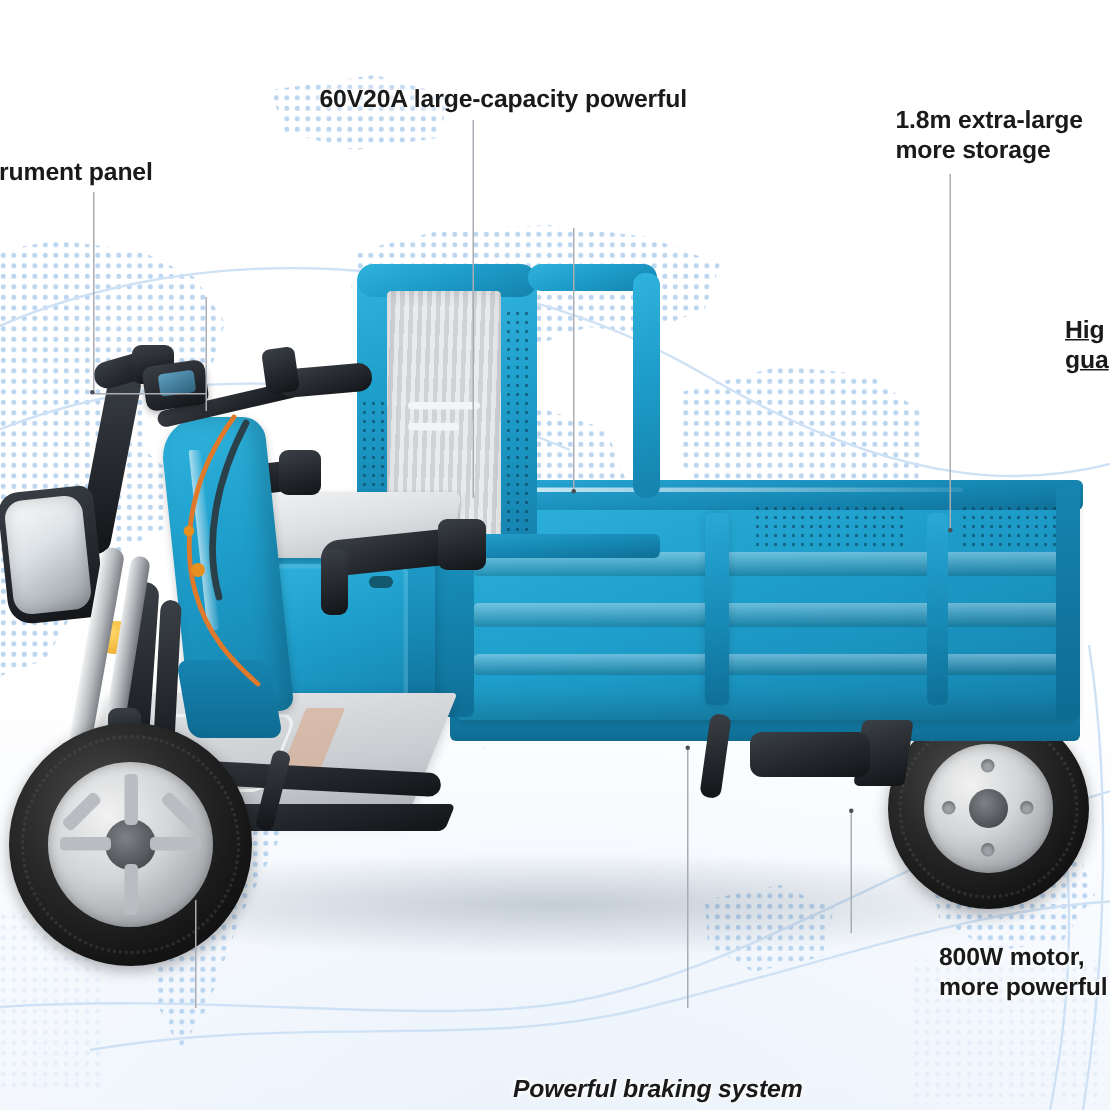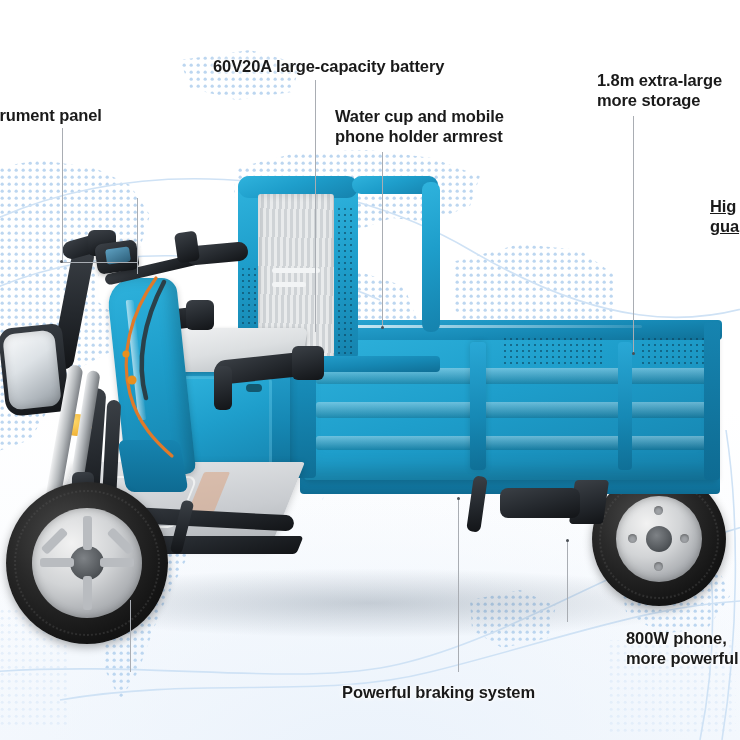--- a/index.html
+++ b/index.html
@@ -301,30 +301,28 @@
 
   <div class="leader v" style="left:458px;top:498px;height:174px;"></div>
   <div class="leader-dot" style="left:457px;top:497px;"></div>
 
   <div class="leader v" style="left:567px;top:540px;height:82px;"></div>
   <div class="leader-dot" style="left:566px;top:539px;"></div>
 
   <div class="callout" style="left:-6px;top:105px;">trument panel</div>
 
 
-  <div class="callout" style="left:213px;top:56px;">60V20A large-capacity battery</div>
-
-  <div class="callout" style="left:335px;top:106px;">Water cup and mobile
-phone holder armrest</div>
+  <div class="callout" style="left:213px;top:56px;">60V20A large-capacity powerful</div>
+
 
   <div class="callout" style="left:597px;top:70px;">1.8m extra-large
 more storage</div>
 
-  <div class="callout" style="left:710px;top:196px;text-decoration:underline;">Hig
+  <div class="callout" style="left:710px;top:210px;text-decoration:underline;">Hig
 gua</div>
 
 
-  <div class="callout" style="left:342px;top:682px;">Powerful braking system</div>
-
-  <div class="callout" style="left:626px;top:628px;">800W phone,
+  <div class="callout" style="left:342px;top:716px;font-style:italic;">Powerful braking system</div>
+
+  <div class="callout" style="left:626px;top:628px;">800W motor,
 more powerful</div>
 
 </div>
 
 </body></html>

